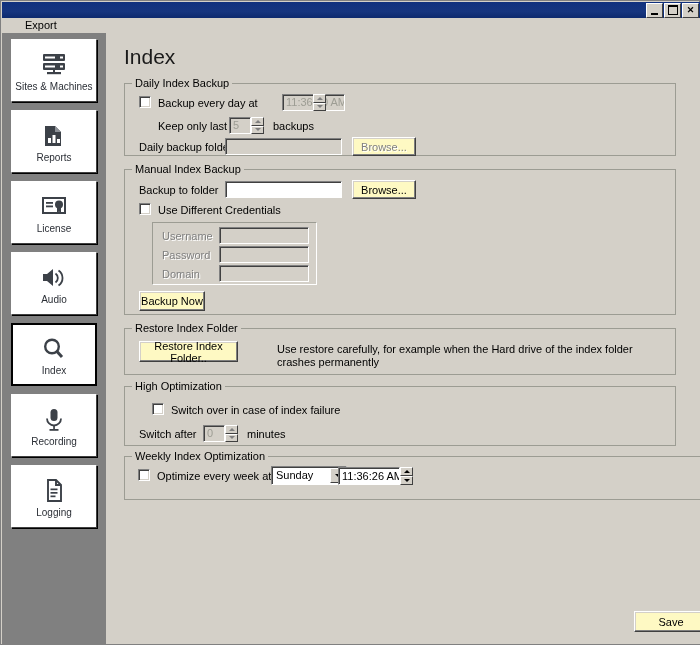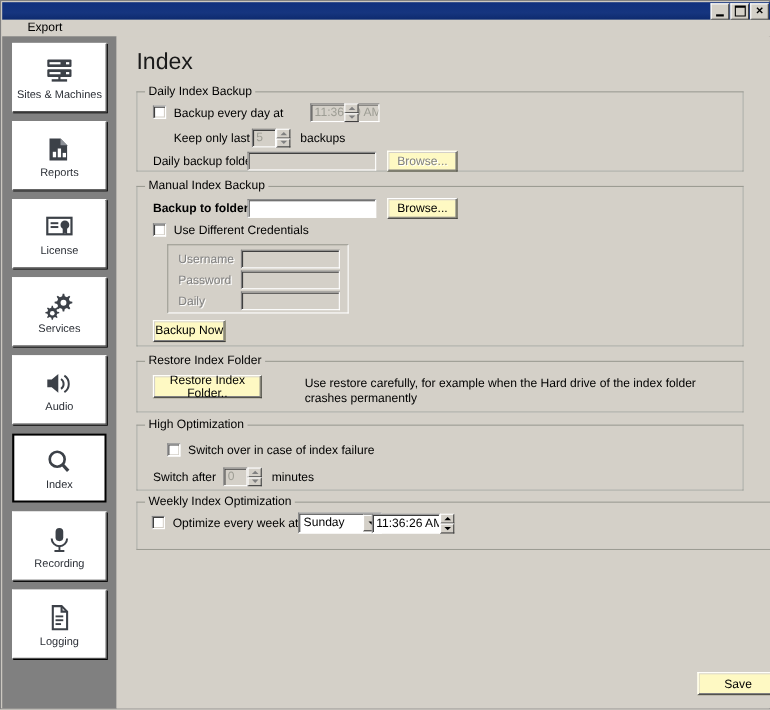--- a/index.html
+++ b/index.html
@@ -216,33 +216,20 @@
           <rect x="7" y="8" width="7" height="1.8"></rect>
               <rect x="7" y="11.5" width="7" height="1.8"></rect>
           <circle cx="20" cy="10.5" r="4"></circle>
               <path d="M18 13.5 l0 6 l2-2 l2 2 l0-6 z"></path>
         </g>
           </svg>
       </span>
       <span class="side-lbl">License</span>
     </div>
 
-    <div class="side-btn">
-      <span class="side-ico">
-        <svg width="30" height="26" viewBox="0 0 30 26">
-            <g fill="#3c4148">
-          <path d="M18 2 l1.4 0 l.5 2.3 l2 .85 l2-1.3 l1 1 l-1.3 2 l.85 2 l2.3 .5 l0 1.4 l-2.3 .5 l-.85 2 l1.3 2 l-1 1 l-2-1.3 l-2 .85 l-.5 2.3 l-1.4 0 l-.5-2.3 l-2-.85 l-2 1.3 l-1-1 l1.3-2 l-.85-2 l-2.3-.5 l0-1.4 l2.3-.5 l.85-2 l-1.3-2 l1-1 l2 1.3 l2-.85 z"></path>
-          <circle cx="18.7" cy="10.3" r="2.7" fill="#ffffff"></circle>
-          <path d="M8 13 l1.1 0 l.4 1.8 l1.55 .66 l1.55-1 l.78 .78 l-1 1.55 l.66 1.55 l1.8 .4 l0 1.1 l-1.8 .4 l-.66 1.55 l1 1.55 l-.78 .78 l-1.55-1 l-1.55 .66 l-.4 1.8 l-1.1 0 l-.4-1.8 l-1.55-.66 l-1.55 1 l-.78-.78 l1-1.55 l-.66-1.55 l-1.8-.4 l0-1.1 l1.8-.4 l.66-1.55 l-1-1.55 l.78-.78 l1.55 1 l1.55-.66 z"></path>
-          <circle cx="8.55" cy="19.8" r="2.1" fill="#ffffff"></circle>
-        </g>
-          </svg>
-      </span>
-      <span class="side-lbl">Services</span>
-    </div>
 
     <div class="side-btn">
       <span class="side-ico">
         <svg width="30" height="26" viewBox="0 0 30 26">
             <g fill="#3c4148">
           <path d="M4 9 h4 l6-5 v17 l-6-5 h-4 z"></path>
           <path d="M16.5 8.5 a5.5 5.5 0 0 1 0 9" fill="none" stroke="#3c4148" stroke-width="1.8"></path>
           <path d="M19.5 5.5 a9 9 0 0 1 0 15" fill="none" stroke="#3c4148" stroke-width="1.8"></path>
         </g>
           </svg>
@@ -330,35 +317,35 @@
       <div class="tfield dis" style="left:100px;top:55px;width:117px;"></div>
       <div class="btn dis" style="left:227px;top:54px;width:64px;">Browse...</div>
     </div>
 
     <div class="group" style="left:18px;top:136px;width:552px;height:146px;">
       <div class="gb-inner"></div>
       <div class="gb-top-l"></div>
       <div class="gb-top-r" style="left:113px;right:-1px;"></div>
       <div class="gb-title">Manual Index Backup</div>
 
-      <div class="lbl" style="left:14px;top:15px;font-weight:bold;">Backup to folder</div>
+      <div class="lbl" style="left:14px;top:15px;">Backup to folder</div>
       <div class="tfield" style="left:100px;top:12px;width:117px;"></div>
       <div class="btn" style="left:227px;top:11px;width:64px;">Browse...</div>
 
       <div class="chk" style="left:14px;top:34px;"></div>
       <div class="lbl" style="left:33px;top:35px;">Use Different Credentials</div>
 
       <div class="sunken" style="left:27px;top:53px;width:165px;height:63px;">
         <div class="lbl dis" style="left:9px;top:7px;">Username</div>
         <div class="tfield dis" style="left:66px;top:4px;width:90px;"></div>
 
         <div class="lbl dis" style="left:9px;top:26px;">Password</div>
         <div class="tfield dis" style="left:66px;top:23px;width:90px;"></div>
 
-        <div class="lbl dis" style="left:9px;top:45px;">Daily</div>
+        <div class="lbl dis" style="left:9px;top:45px;">Domain</div>
         <div class="tfield dis" style="left:66px;top:42px;width:90px;"></div>
       </div>
 
       <div class="btn" style="left:14px;top:122px;width:66px;height:20px;">Backup Now</div>
     </div>
 
     <div class="group" style="left:18px;top:295px;width:552px;height:47px;">
       <div class="gb-inner"></div>
       <div class="gb-top-l"></div>
       <div class="gb-top-r" style="left:110px;right:-1px;"></div>

